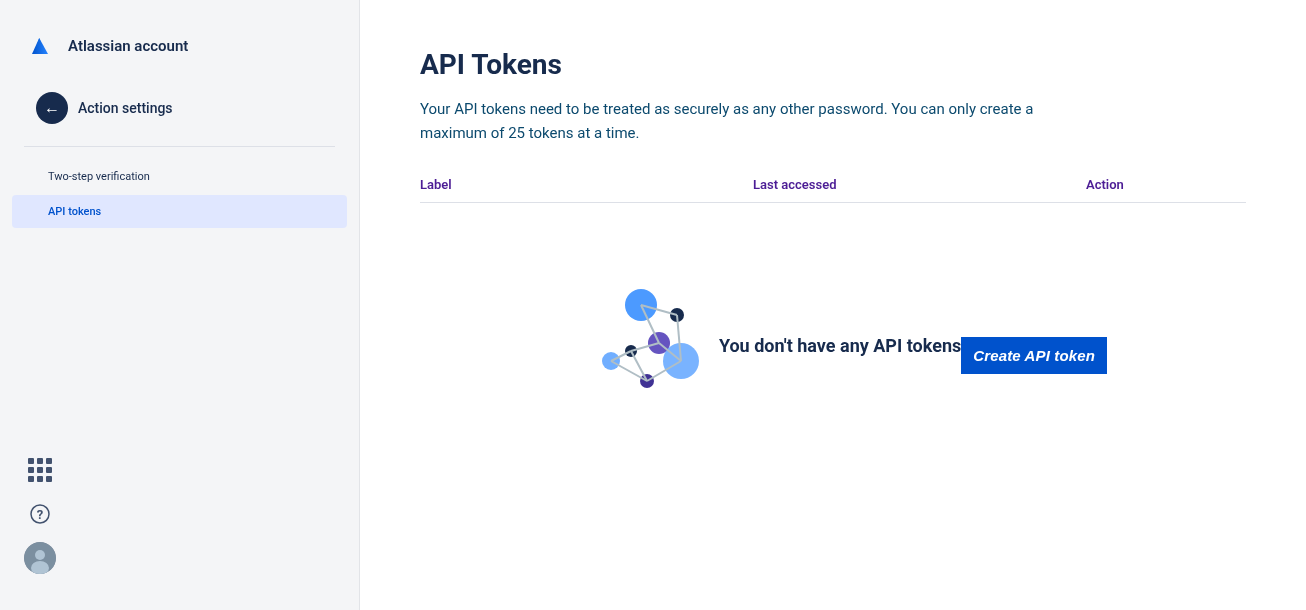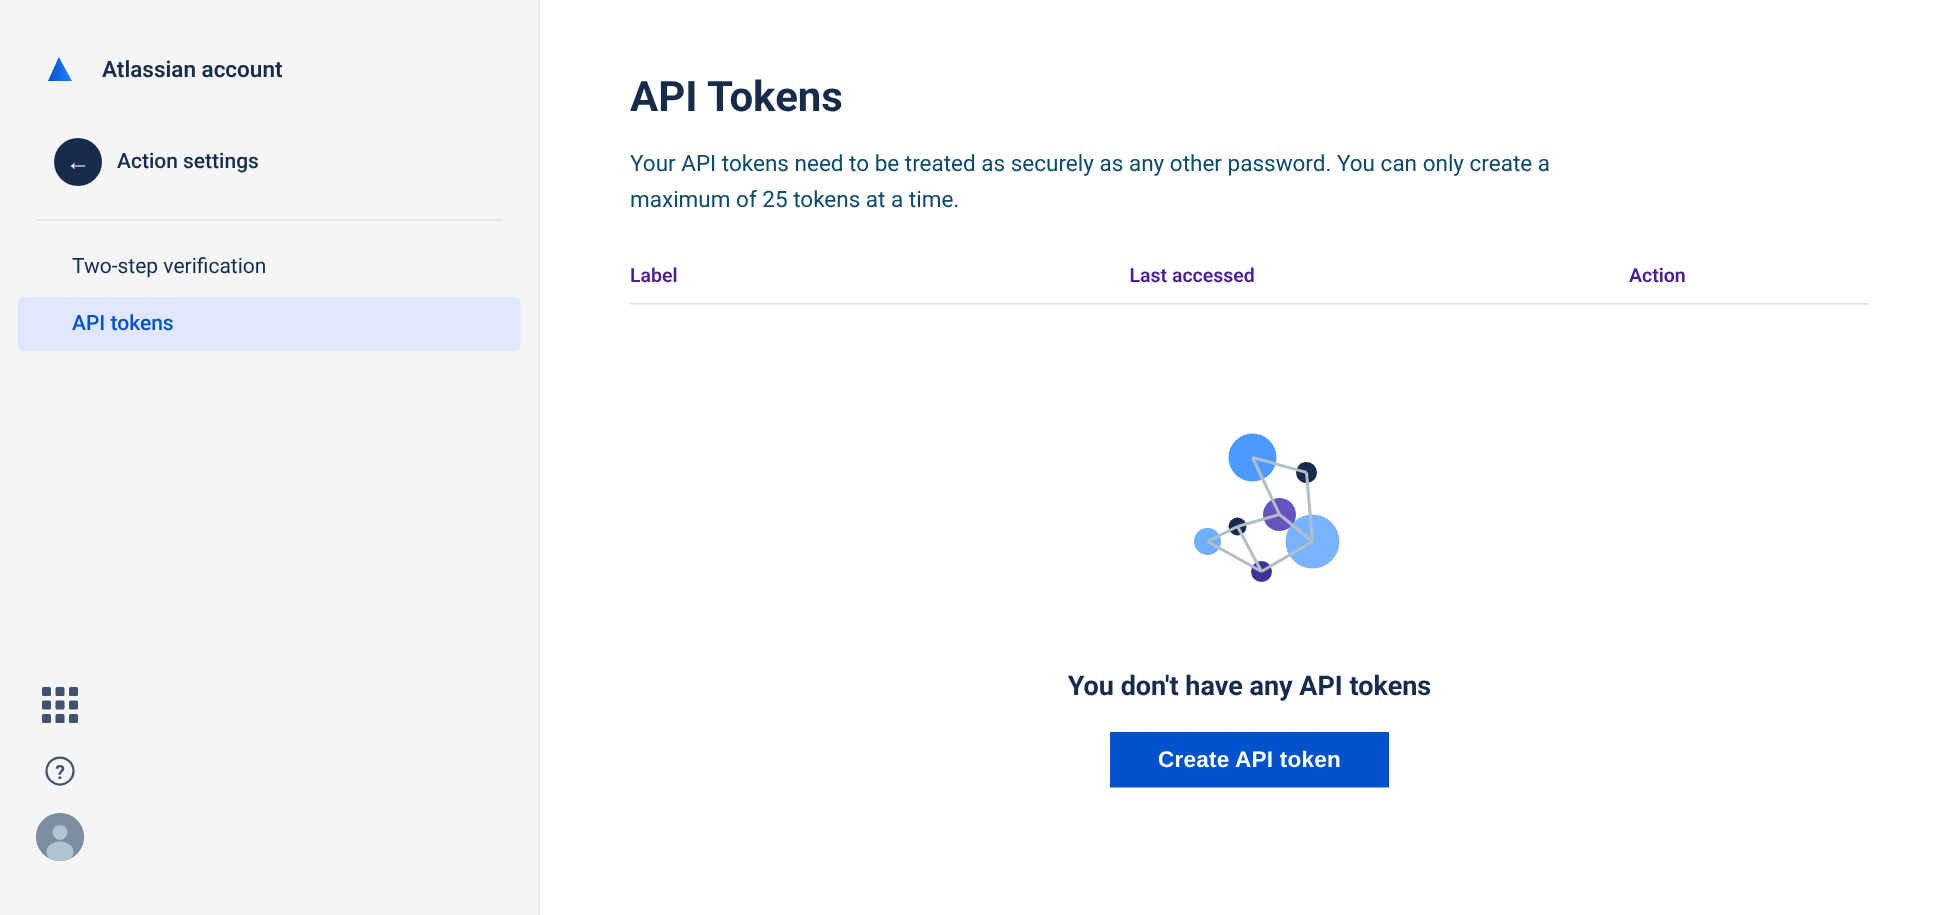--- a/index.html
+++ b/index.html
@@ -84,21 +84,21 @@
       font-size: 13px;
       font-weight: 700;
       color: #172b4d;
       padding: 8px 36px;
       text-transform: none;
       letter-spacing: 0;
     }
 
     .sidebar-nav-item {
       padding: 10px 36px;
-      font-size: 14px;
+      font-size: 11px;
       color: #172b4d;
       cursor: pointer;
       border-radius: 4px;
       margin: 1px 12px;
     }
 
     .sidebar-nav-item.active {
       background: #e0e7ff;
       color: #0052cc;
       font-weight: 500;
@@ -170,21 +170,21 @@
     .table-header-cell {
       font-size: 13px;
       font-weight: 600;
       color: #4c1d95;
       text-transform: none;
       letter-spacing: 0;
     }
 
     .empty-state {
       display: flex;
-      flex-direction: column;
+      flex-direction: row;
       align-items: center;
       justify-content: center;
       padding: 40px 20px;
     }
 
     .empty-illustration {
       width: 160px;
       height: 160px;
       margin-bottom: 24px;
     }
@@ -194,25 +194,26 @@
       font-weight: 700;
       color: #172b4d;
       margin-bottom: 20px;
     }
 
     .create-btn {
       background: #0052cc;
       color: white;
       border: none;
       border-radius: 0;
-      padding: 10px 32px;
+      padding: 10px 12px;
       font-size: 15px;
       font-weight: 600;
       cursor: pointer;
       letter-spacing: 0.01em;
+      font-style: italic;
     }
 
     
     .grid-dots {
       display: grid;
       grid-template-columns: repeat(3, 6px);
       gap: 3px;
     }
     .grid-dot {
       width: 6px;

